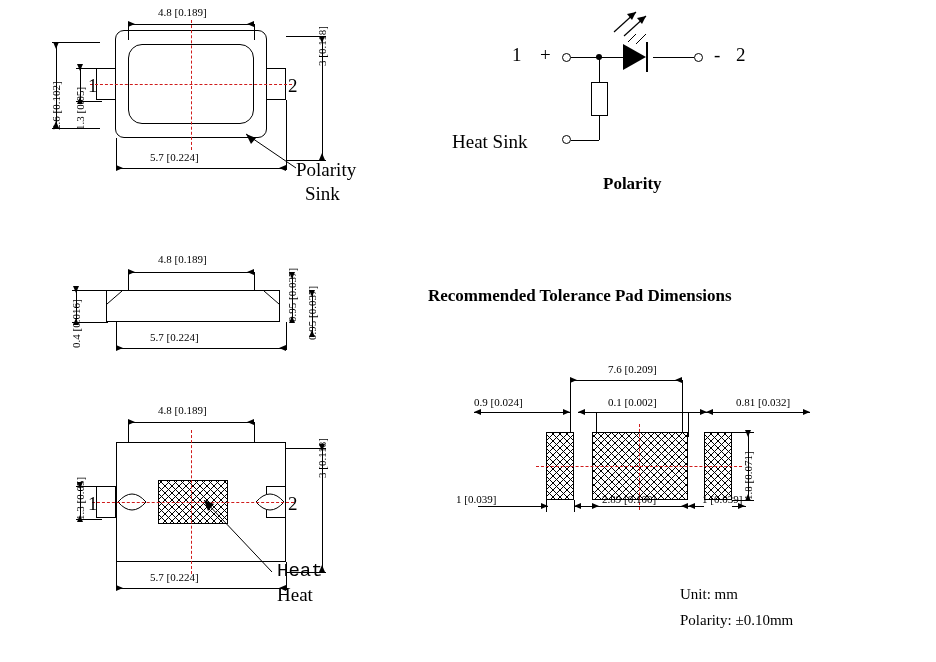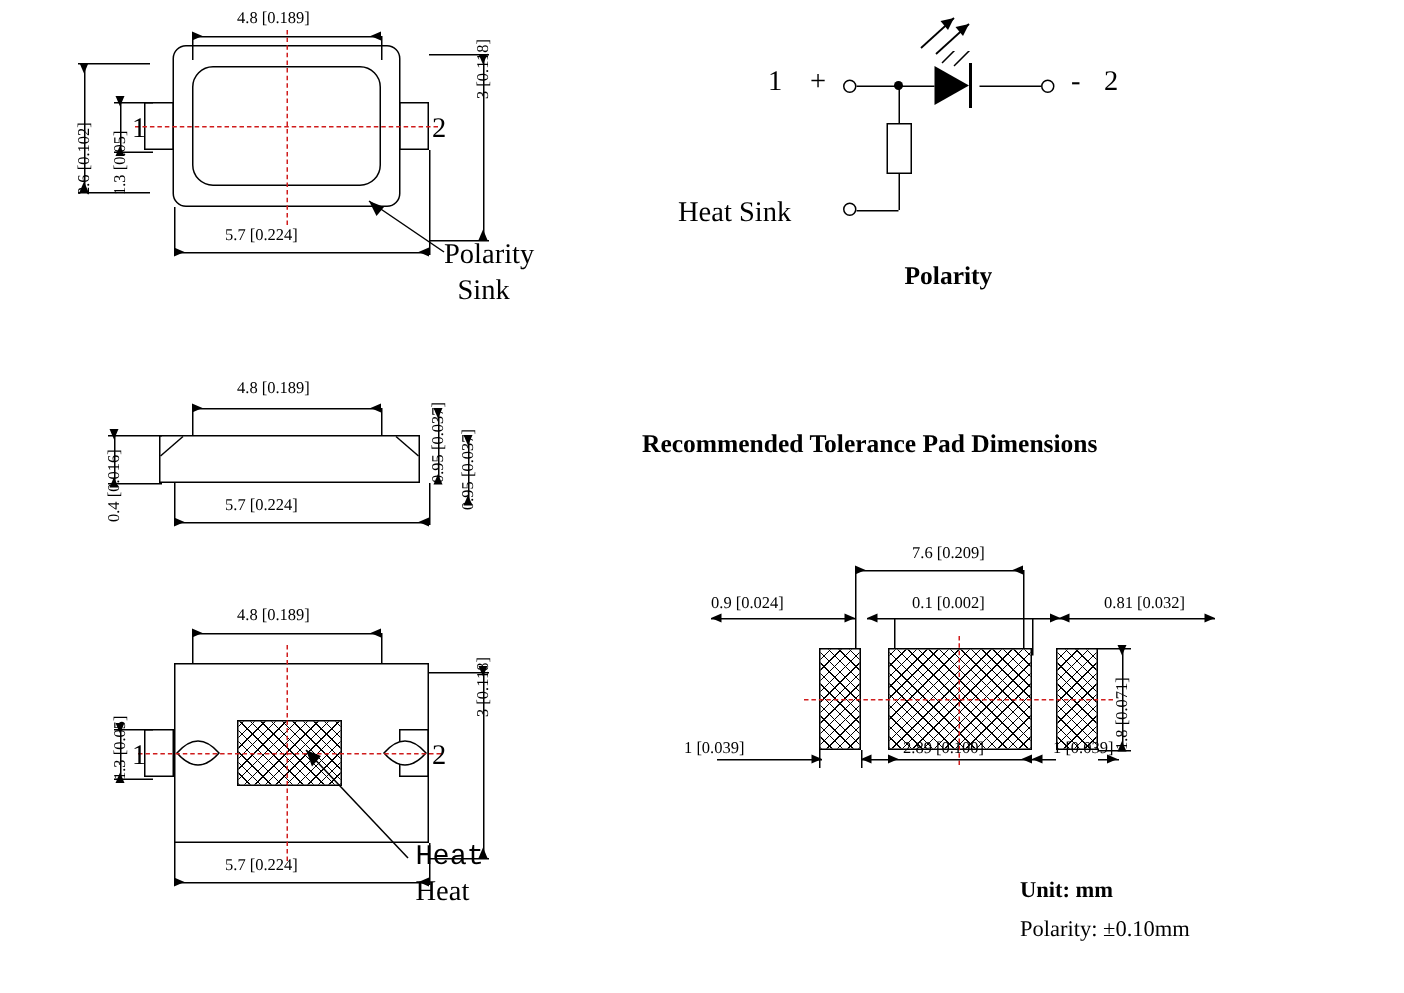--- a/index.html
+++ b/index.html
@@ -297,16 +297,16 @@
     <div class="arr r" style="left:592px;top:503px;"></div>
     <div class="arr l" style="left:681px;top:503px;"></div>
 
     <div class="lbl" style="left:702px;top:493px;">1 [0.039]</div>
     <div class="hline" style="left:688px;top:506px;width:16px;"></div>
     <div class="arr l" style="left:688px;top:503px;"></div>
     <div class="hline" style="left:732px;top:506px;width:14px;"></div>
     <div class="arr r" style="left:738px;top:503px;"></div>
   </div>
 
-  <div class="note" style="position:absolute;left:680px;top:586px;font-weight:bold;">Unit: mm</div>
+  <div class="note" style="position:absolute;left:680px;top:586px;">Unit: mm</div>
   <div class="note" style="position:absolute;left:680px;top:612px;">Polarity: ±0.10mm</div>
 
 </div>
 
 </body></html>

